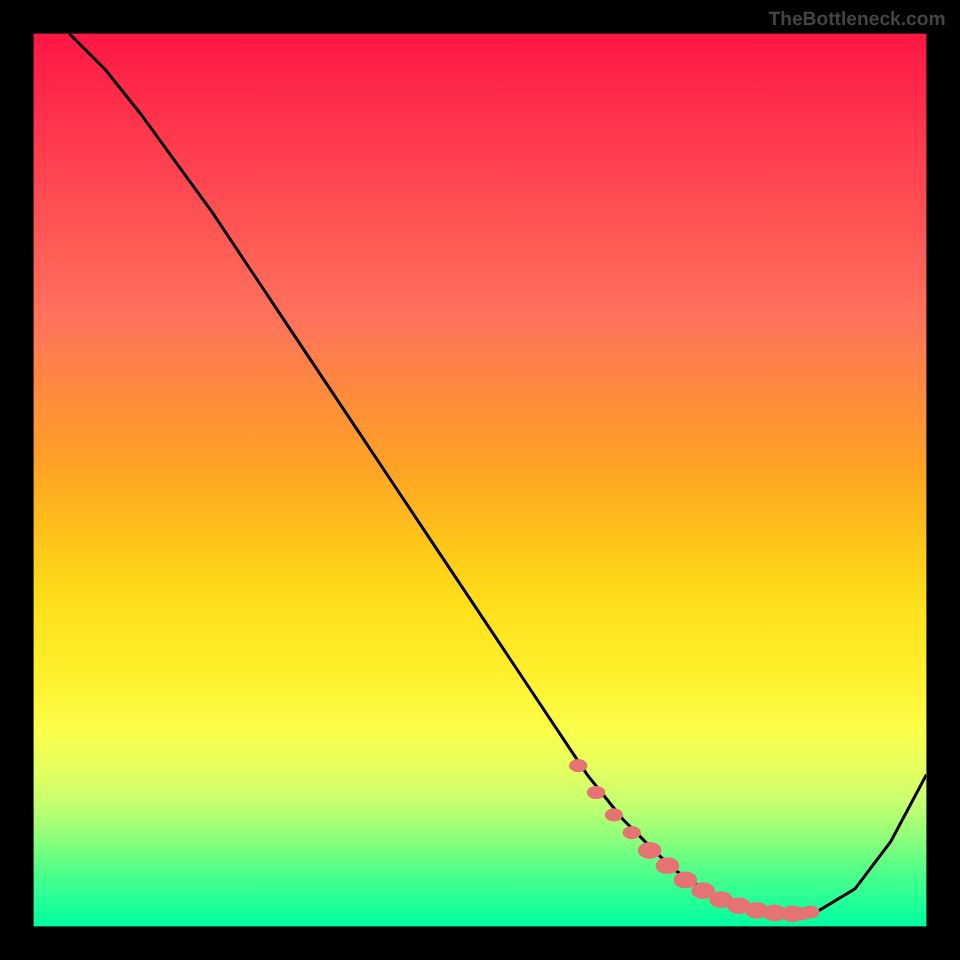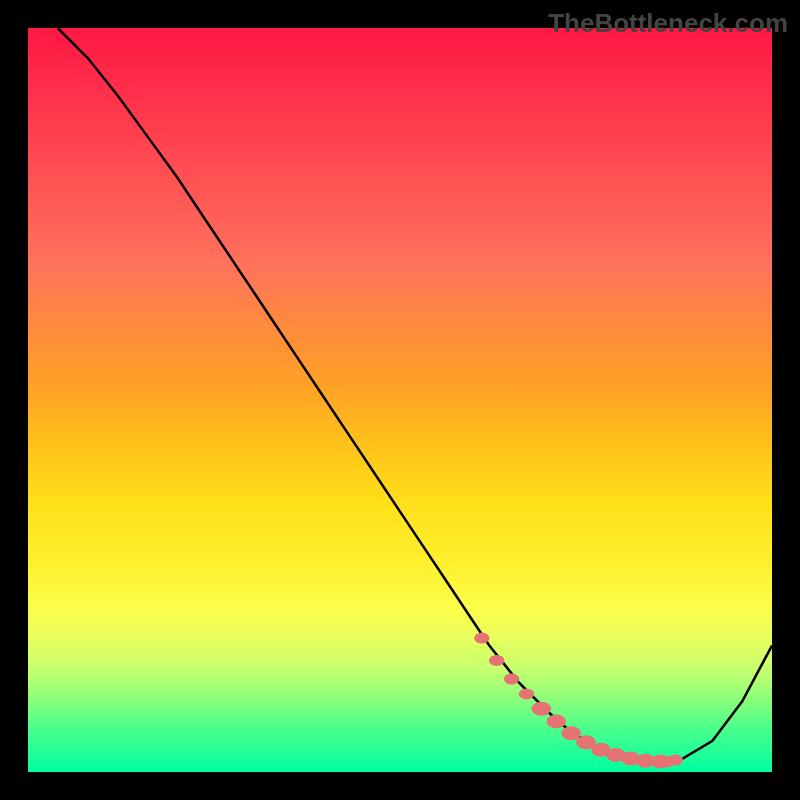--- a/index.html
+++ b/index.html
@@ -1,18 +1,18 @@
 <!DOCTYPE html>
 <html><head>
   <meta charset="utf-8">
   <style>
     * { margin: 0; padding: 0; box-sizing: border-box; }
     body { background: #000; width: 800px; height: 800px; position: relative; font-family: Arial, sans-serif; }
     .chart-container { position: absolute; top: 0; left: 0; width: 800px; height: 800px; background: #000; }
-    .watermark { position: absolute; top: 8px; right: 12px; color: #444; font-size: 26px; font-weight: bold; z-index: 10; }
+    .watermark { position: absolute; top: 8px; right: 12px; color: #444; font-size: 16px; font-weight: bold; z-index: 10; }
     .gradient-bg { position: absolute; top: 28px; left: 28px; width: 744px; height: 744px; background: linear-gradient(to bottom,
       #ff1744 0%,
       #ff2e4a 8%,
       #ff4550 16%,
       #ff5c56 24%,
       #ff735c 32%,
       #ff8a3d 40%,
       #ffa126 48%,
       #ffc21a 56%,
       #ffe01a 64%,

